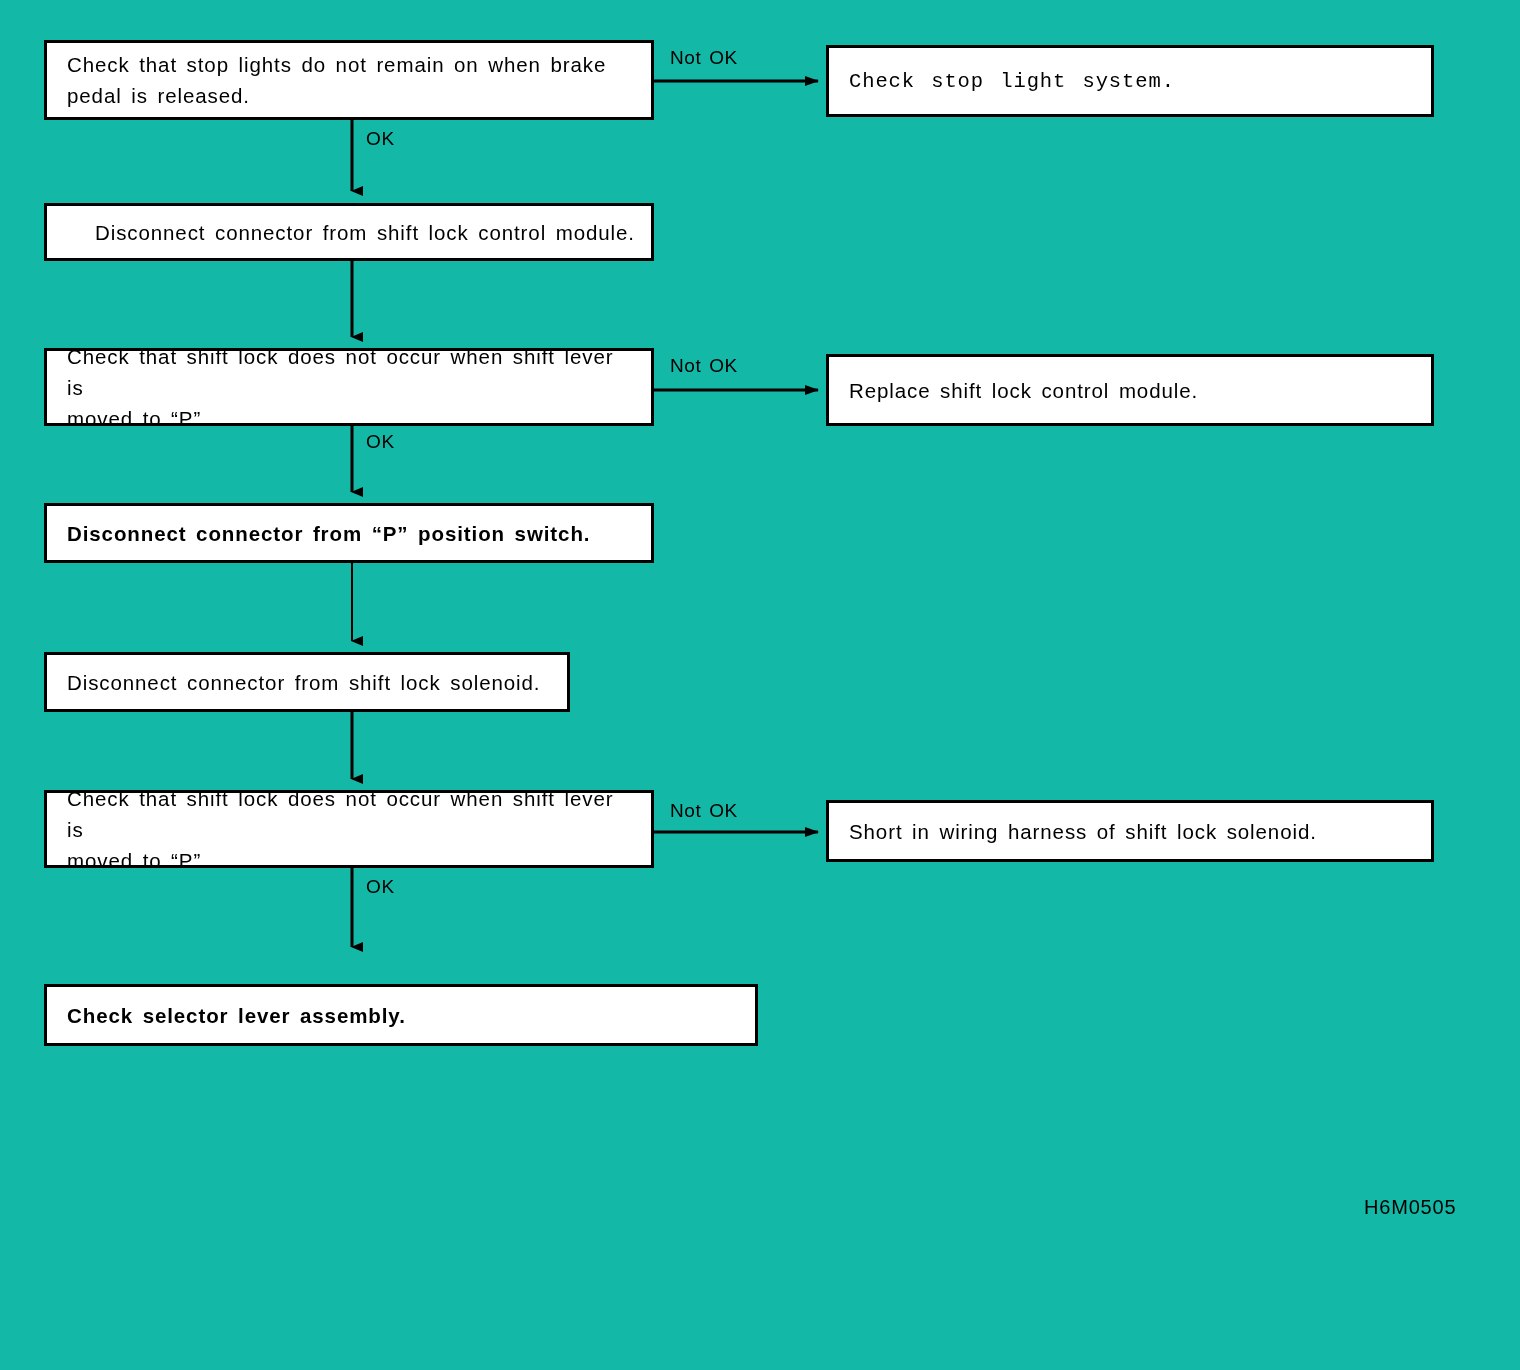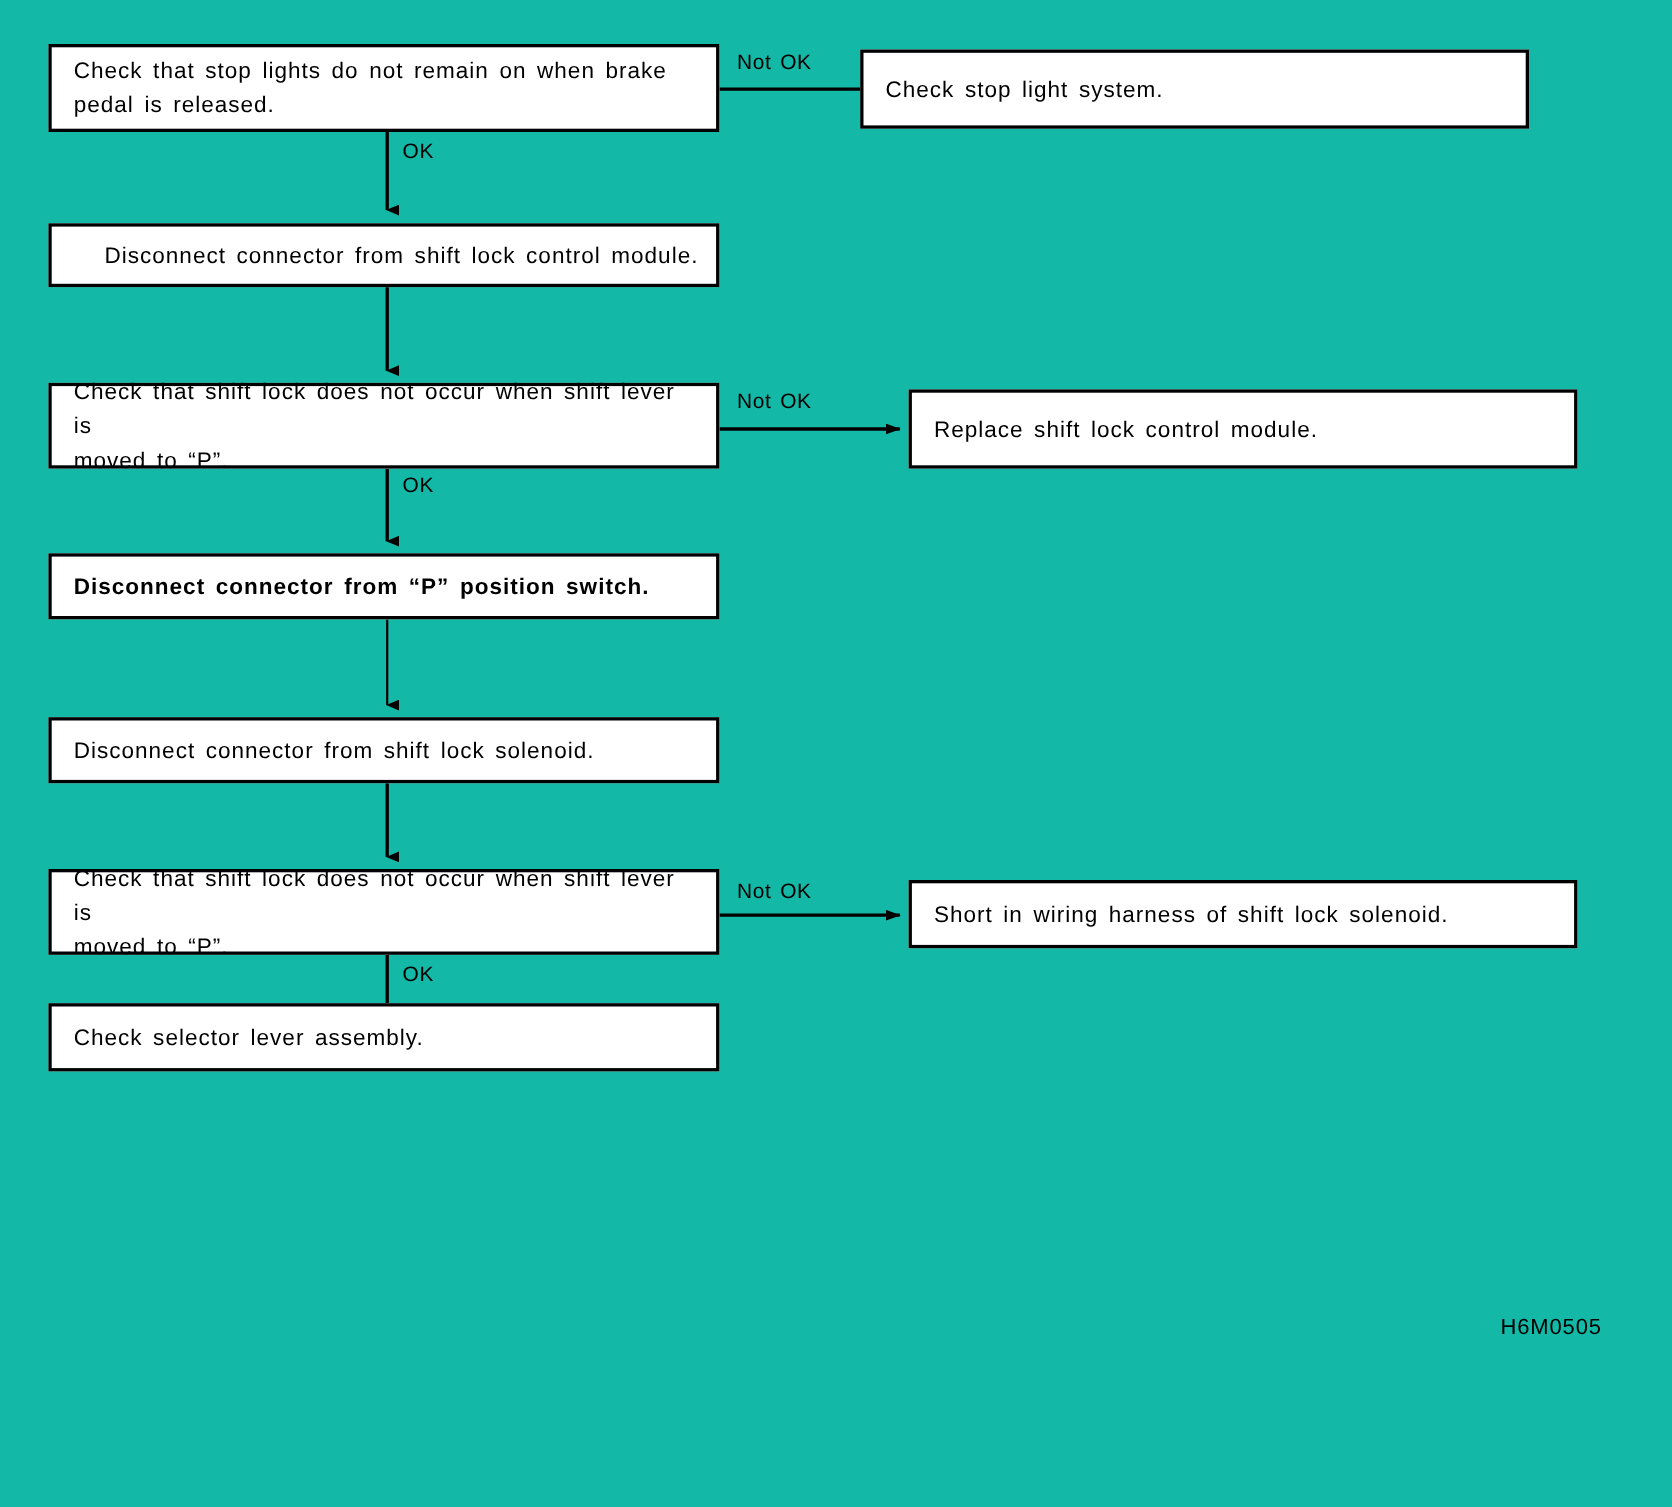--- a/index.html
+++ b/index.html
@@ -89,55 +89,55 @@
     <line x1="654" y1="390" x2="818" y2="390" stroke="#000000" stroke-width="3" marker-end="url(#arrowRight)"></line>
 
     <line x1="654" y1="832" x2="818" y2="832" stroke="#000000" stroke-width="3" marker-end="url(#arrowRight)"></line>
   </svg>
 
   <div class="node" style="left:44px; top:40px; width:610px; height:80px;">
     <span class="node-text">Check that stop lights do not remain on when brake
 pedal is released.</span>
   </div>
 
-  <div class="node" style="left:782px; top:45px; width:608px; height:72px;">
+  <div class="node" style="left:826px; top:45px; width:608px; height:72px;font-family:Liberation Mono, monospace;">
     <span class="node-text">Check stop light system.</span>
   </div>
 
   <div class="node" style="left:44px; top:203px; width:610px; height:58px;padding-left:48px;">
     <span class="node-text">Disconnect connector from shift lock control module.</span>
   </div>
 
   <div class="node" style="left:44px; top:348px; width:610px; height:78px;">
     <span class="node-text">Check that shift lock does not occur when shift lever is
 moved to “P”.</span>
   </div>
 
   <div class="node" style="left:826px; top:354px; width:608px; height:72px;">
     <span class="node-text">Replace shift lock control module.</span>
   </div>
 
   <div class="node" style="left:44px; top:503px; width:610px; height:60px;font-weight:bold;">
     <span class="node-text">Disconnect connector from “P” position switch.</span>
   </div>
 
-  <div class="node" style="left:44px; top:652px; width:610px; height:60px;">
+  <div class="node" style="left:44px; top:652px; width:526px; height:60px;">
     <span class="node-text">Disconnect connector from shift lock solenoid.</span>
   </div>
 
   <div class="node" style="left:44px; top:790px; width:610px; height:78px;">
     <span class="node-text">Check that shift lock does not occur when shift lever is
 moved to “P”.</span>
   </div>
 
   <div class="node" style="left:826px; top:800px; width:608px; height:62px;">
     <span class="node-text">Short in wiring harness of shift lock solenoid.</span>
   </div>
 
-  <div class="node" style="left:44px; top:912px; width:610px; height:62px;">
+  <div class="node" style="left:44px; top:984px; width:714px; height:62px;font-weight:bold;">
     <span class="node-text">Check selector lever assembly.</span>
   </div>
 
   <div class="edge-label" style="left:670px; top:47px;">Not OK</div>
 
   <div class="edge-label" style="left:366px; top:128px;">OK</div>
 
   <div class="edge-label" style="left:670px; top:355px;">Not OK</div>
 
   <div class="edge-label" style="left:366px; top:431px;">OK</div>

